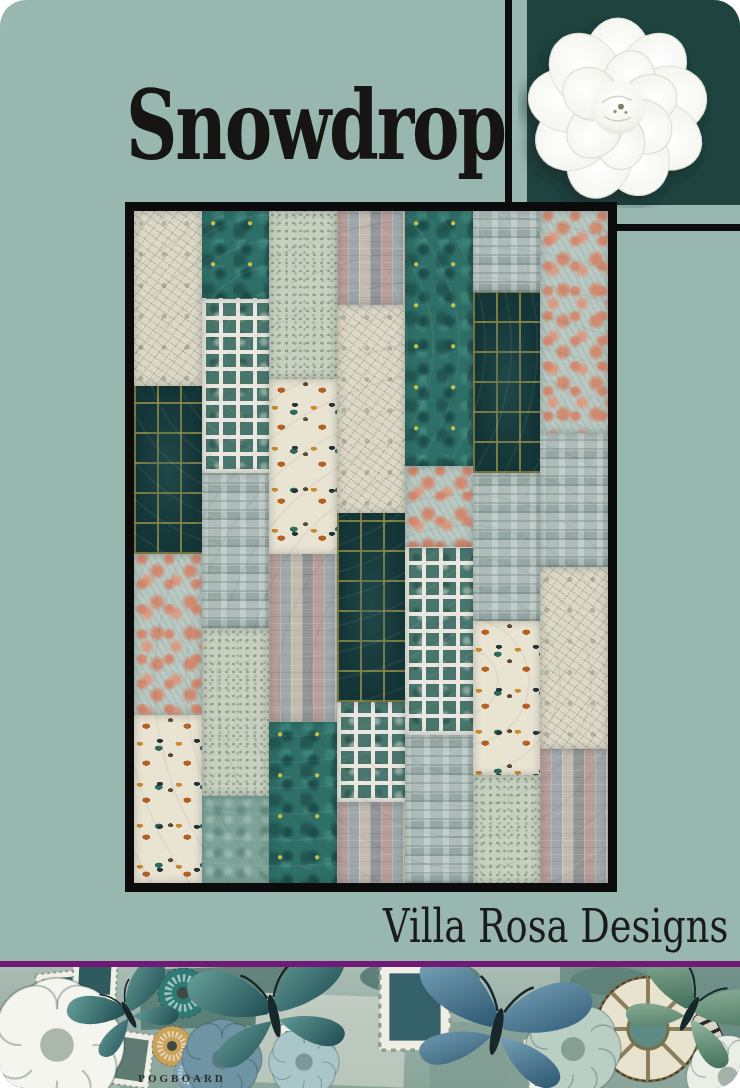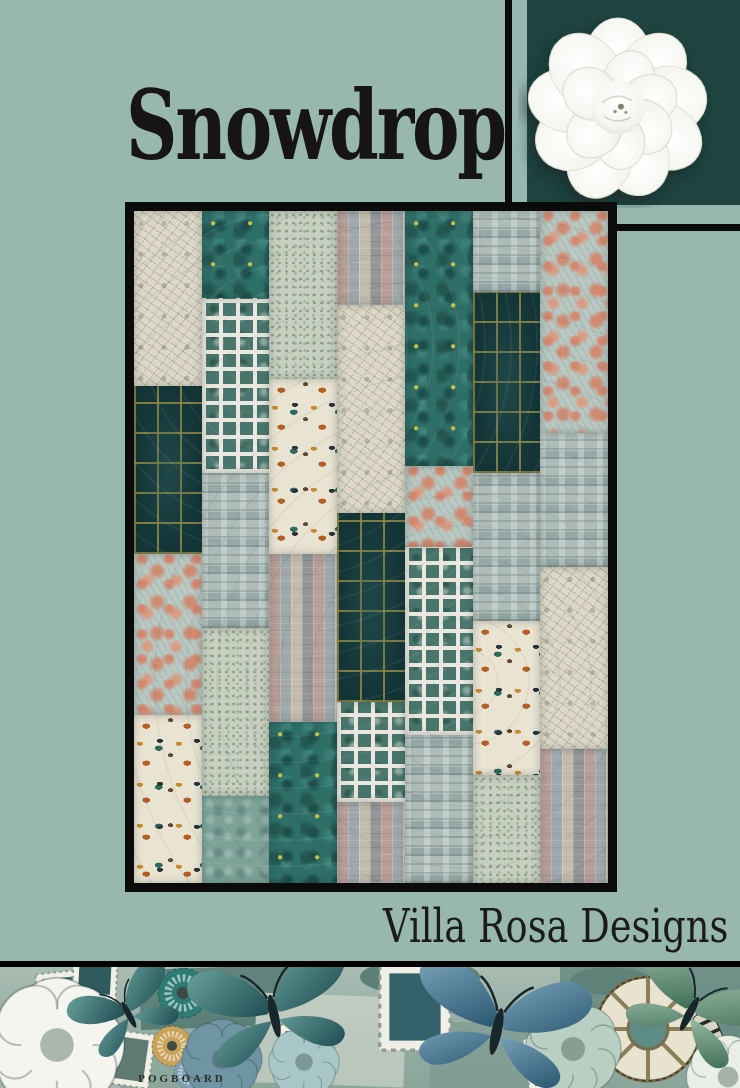--- a/index.html
+++ b/index.html
@@ -1,17 +1,17 @@
 <!DOCTYPE html>
 <html><head>
 <meta charset="utf-8">
 <style>
   html,body{margin:0;padding:0;}
   body{font-family:"DejaVu Serif",serif;}
-  .page{position:relative;width:740px;height:1088px;overflow:hidden;background:#97b7af;}
+  .page{position:relative;width:740px;height:1088px;overflow:hidden;background:#97b7af;border-radius:26px;}
 
   
   .hero-panel{position:absolute;left:527px;top:0;width:213px;height:205px;background:#1f4440;}
   .flower{position:absolute;left:518px;top:16px;width:200px;height:192px;}
 
   
   .vrule{position:absolute;left:505px;top:0;width:7px;height:211px;background:#0c0c0c;}
   .hrule-right{position:absolute;left:611px;top:224px;width:129px;height:7px;background:#0c0c0c;}
 
   
@@ -81,21 +81,21 @@
     radial-gradient(circle at 40% 40%,rgba(255,255,255,.2) 2px,transparent 6px),
     radial-gradient(circle at 70% 70%,rgba(38,78,72,.28) 2px,transparent 7px);
     background-size:19px 17px,23px 21px;}
 
   
   .brand{position:absolute;left:383px;top:899px;font-size:46px;color:#1b1b1b;white-space:nowrap;
          transform:scaleX(.8);transform-origin:left top;font-family:"DejaVu Serif",serif;}
 
   
   .footer-strip{position:absolute;left:0;top:961px;width:740px;height:127px;
-                border-top:6px solid #000000;box-sizing:border-box;background:#8ba69c;}
+                border-top:6px solid #701a75;box-sizing:border-box;background:#8ba69c;}
   .footer-strip svg{display:block;}
 </style>
 </head>
 <body>
 
 <div class="page">
 
   <div class="hero-panel"></div>
 
   <svg class="flower" viewBox="0 0 200 195">

